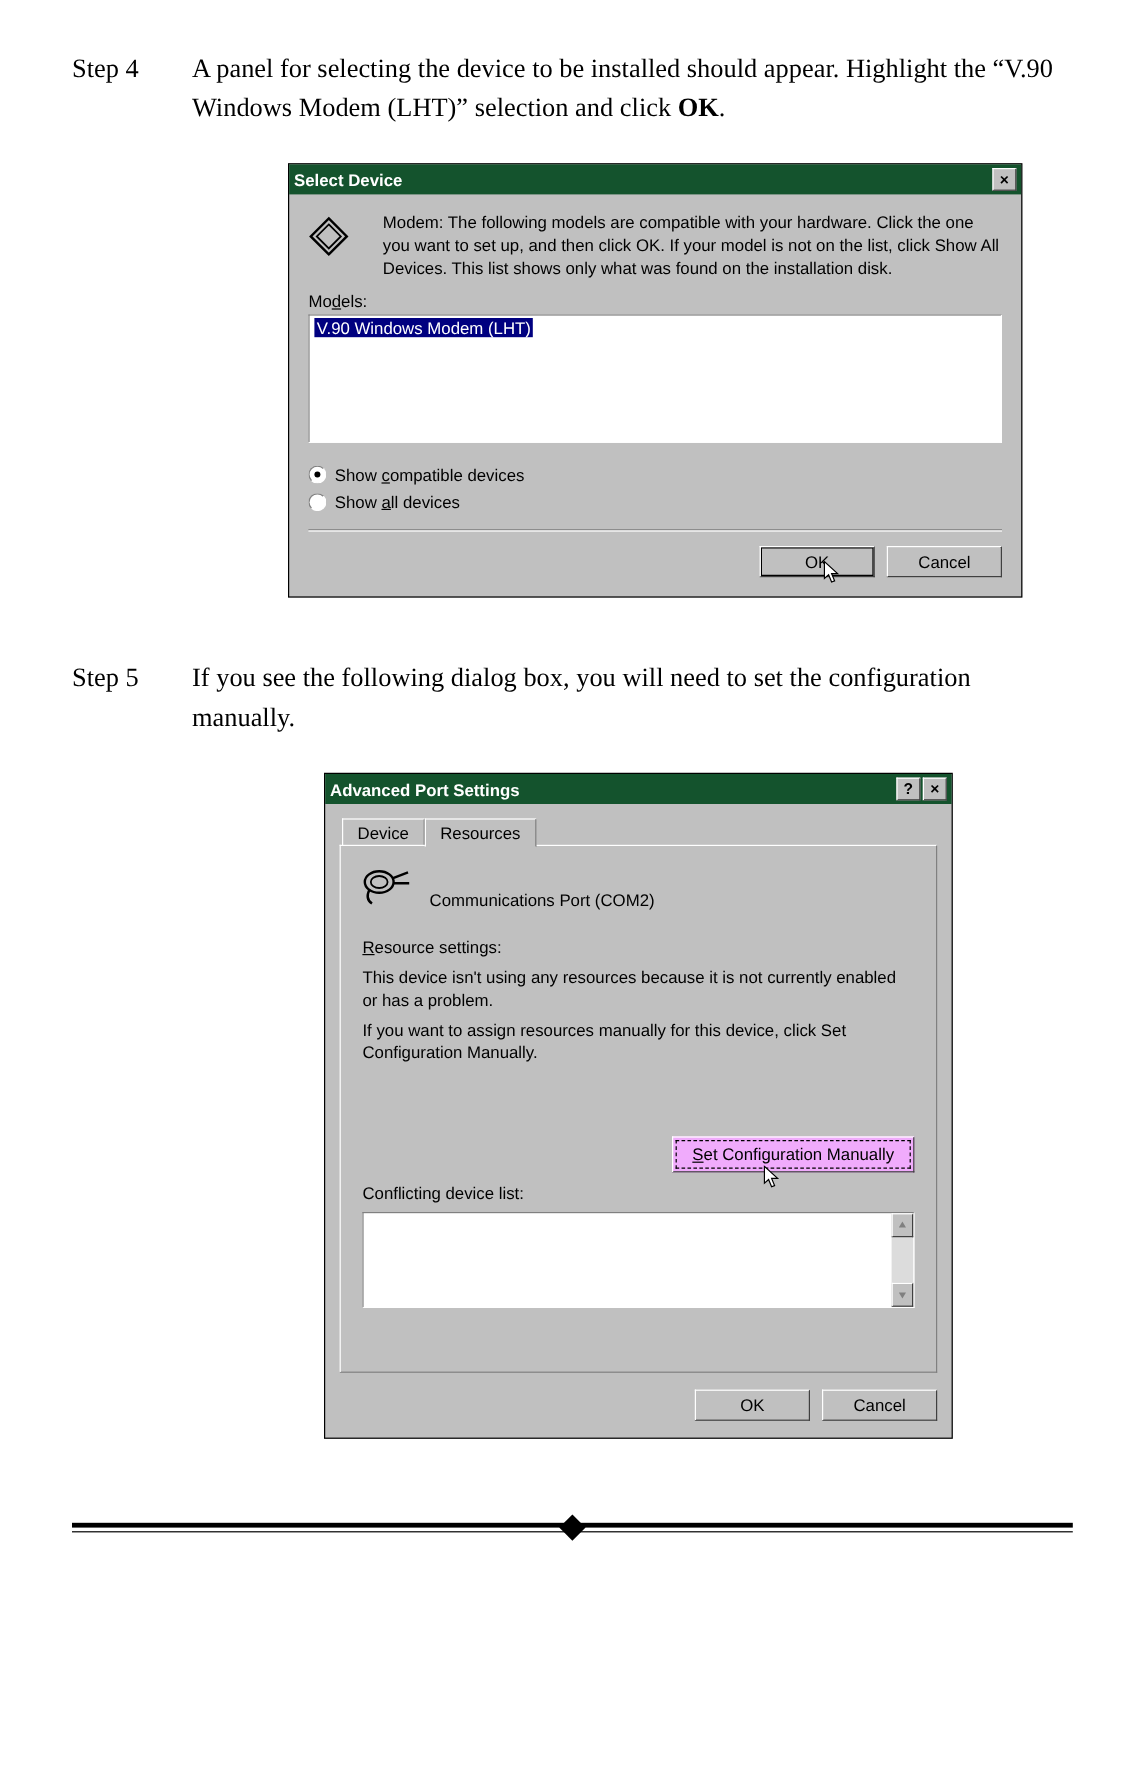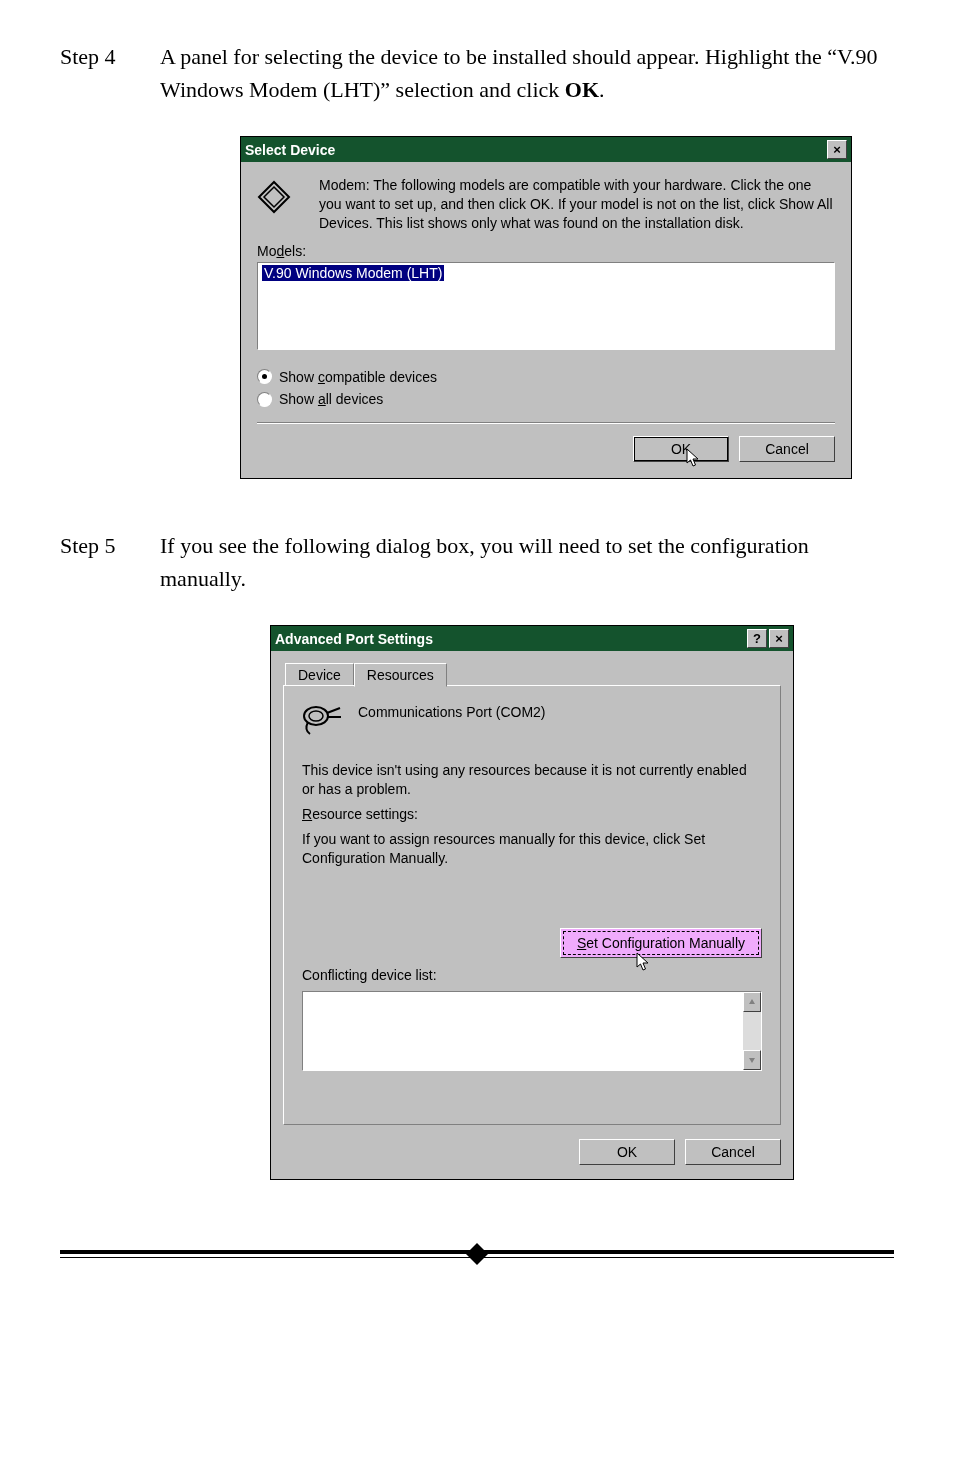--- a/index.html
+++ b/index.html
@@ -92,21 +92,21 @@
   }
   .models-label {
     margin: 6px 0 3px 0;
   }
   .listbox {
     background: #fff;
     border-top: 1px solid #808080;
     border-left: 1px solid #808080;
     border-right: 1px solid #fff;
     border-bottom: 1px solid #fff;
-    height: 88px;
+    height: 107px;
     padding: 2px 4px;
     box-sizing: border-box;
   }
   .listbox-item {
     background: #000080;
     color: #fff;
     padding: 0 2px;
     display: inline-block;
   }
   .radio-block {
@@ -202,21 +202,21 @@
     border-left: 1px solid #fff;
     border-right: 1px solid #808080;
     border-bottom: 1px solid #808080;
     padding: 18px 18px 20px 18px;
     min-height: 440px;
     box-sizing: border-box;
     position: relative;
   }
   .port-row {
     display: flex;
-    align-items: flex-start;
+    align-items: flex-end;
     gap: 16px;
     margin-bottom: 22px;
   }
   .port-icon svg { width: 40px; height: 32px; }
   .para { margin: 6px 0; line-height: 1.35; }
   .setcfg-row {
     display: flex;
     justify-content: flex-end;
     margin-top: 60px;
     position: relative;
@@ -392,22 +392,22 @@
               <ellipse cx="14" cy="12" rx="12" ry="9" fill="none" stroke="#000" stroke-width="2"></ellipse>
               <ellipse cx="14" cy="12" rx="7" ry="5" fill="none" stroke="#000" stroke-width="1.5"></ellipse>
               <path d="M6 18 Q 2 26 8 30" fill="none" stroke="#000" stroke-width="2"></path>
               <path d="M25 9 L38 4" stroke="#000" stroke-width="2"></path>
               <path d="M26 13 L39 13" stroke="#000" stroke-width="2"></path>
             </svg>
           </span>
           <span>Communications Port (COM2)</span>
         </div>
 
+        <div class="para"><u>R</u>esource settings:</div>
         <div class="para">This device isn't using any resources because it is not currently enabled or has a problem.</div>
-        <div class="para"><u>R</u>esource settings:</div>
         <div class="para" style="margin-top:2px;">If you want to assign resources manually for this device, click Set Configuration Manually.</div>
 
         <div class="setcfg-row">
           <div class="dash-btn">
             <span class="dashed-focus"></span>
             <span><u>S</u>et Configuration Manually</span>
           </div>
           <span class="cursor2">
             <svg width="16" height="20" viewBox="0 0 16 20">
               <path d="M1 1 L1 15 L4.5 12 L7 18 L9.5 17 L7 11 L12 11 Z" fill="#fff" stroke="#000" stroke-width="1"></path>

